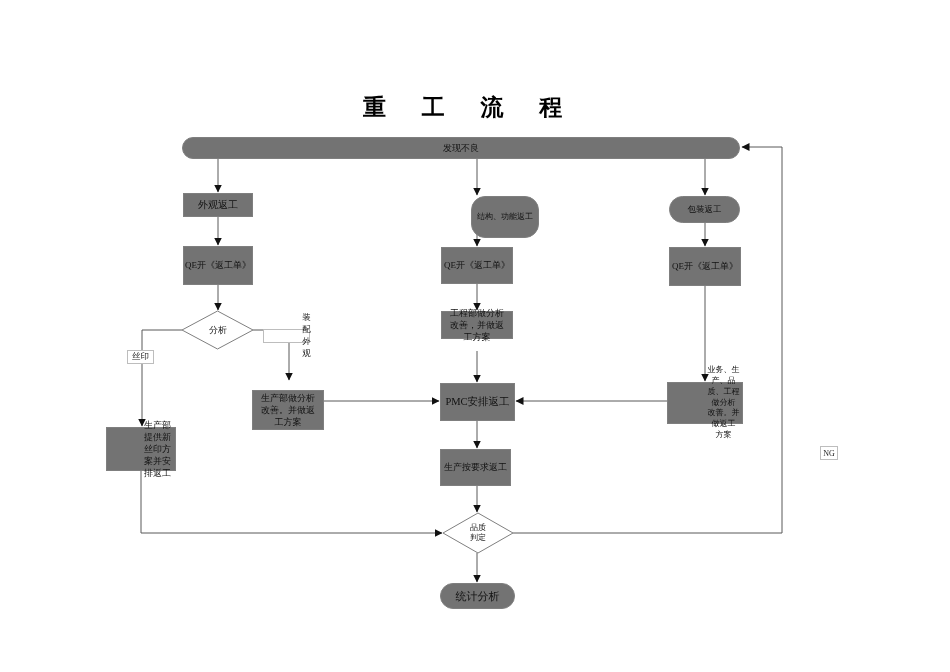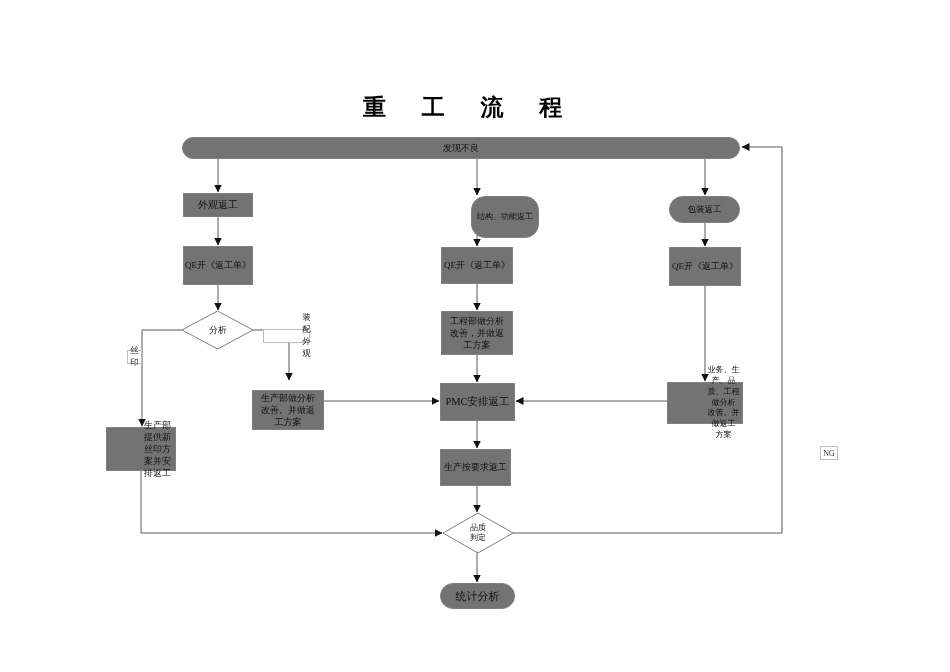--- a/index.html
+++ b/index.html
@@ -65,32 +65,32 @@
     <polygon points="478,513 513,533 478,553 443,533" fill="#fff" stroke="#7f7f7f"></polygon>
   </svg>
 
   <div class="subtitle">重 工 流 程</div>
 
   <div class="node stadium start" style="left:182px;top:137px;width:558px;height:22px;">发现不良</div>
 
   <div class="node big" style="left:183px;top:193px;width:70px;height:24px;">外观返工</div>
   <div class="node" style="left:183px;top:246px;width:70px;height:39px;">QE开《返工单》</div>
   <div class="dlabel" style="left:192px;top:323px;width:52px;height:14px;font-size:9px;">分析</div>
-  <div class="lbl" style="left:127px;top:350px;width:15px;height:14px;">丝印</div>
+  <div class="lbl" style="left:127px;top:350px;width:27px;height:14px;">丝印</div>
   <div class="lbl" style="left:263px;top:329px;width:47px;height:14px;padding-left:40px;">装配外观</div>
   <div class="node" style="left:252px;top:390px;width:72px;height:40px;">生产部做分析
 改善。并做返
 工方案</div>
   <div class="node" style="left:106px;top:427px;width:70px;height:44px;padding-left:33px;">生产部提供新
 丝印方案并安
 排返工</div>
 
   <div class="node stadium" style="left:443px;top:196px;width:68px;height:42px;font-size:8px;margin-left:28px;">结构、功能返工</div>
   <div class="node" style="left:441px;top:247px;width:72px;height:37px;">QE开《返工单》</div>
-  <div class="node" style="left:441px;top:311px;width:72px;height:44px;">工程部做分析
+  <div class="node" style="left:441px;top:311px;width:72px;height:28px;">工程部做分析
 改善，并做返
 工方案</div>
   <div class="node pmc" style="left:440px;top:383px;width:75px;height:38px;">PMC安排返工</div>
   <div class="node" style="left:440px;top:449px;width:71px;height:37px;">生产按要求返工</div>
   <div class="dlabel" style="left:455px;top:521px;width:46px;height:24px;">品质
 判定</div>
   <div class="node stadium" style="left:440px;top:583px;width:75px;height:26px;font-size:11px;">统计分析</div>
 
   <div class="node stadium" style="left:669px;top:196px;width:71px;height:27px;font-size:8.5px;">包装返工</div>
   <div class="node" style="left:669px;top:247px;width:72px;height:39px;">QE开《返工单》</div>

